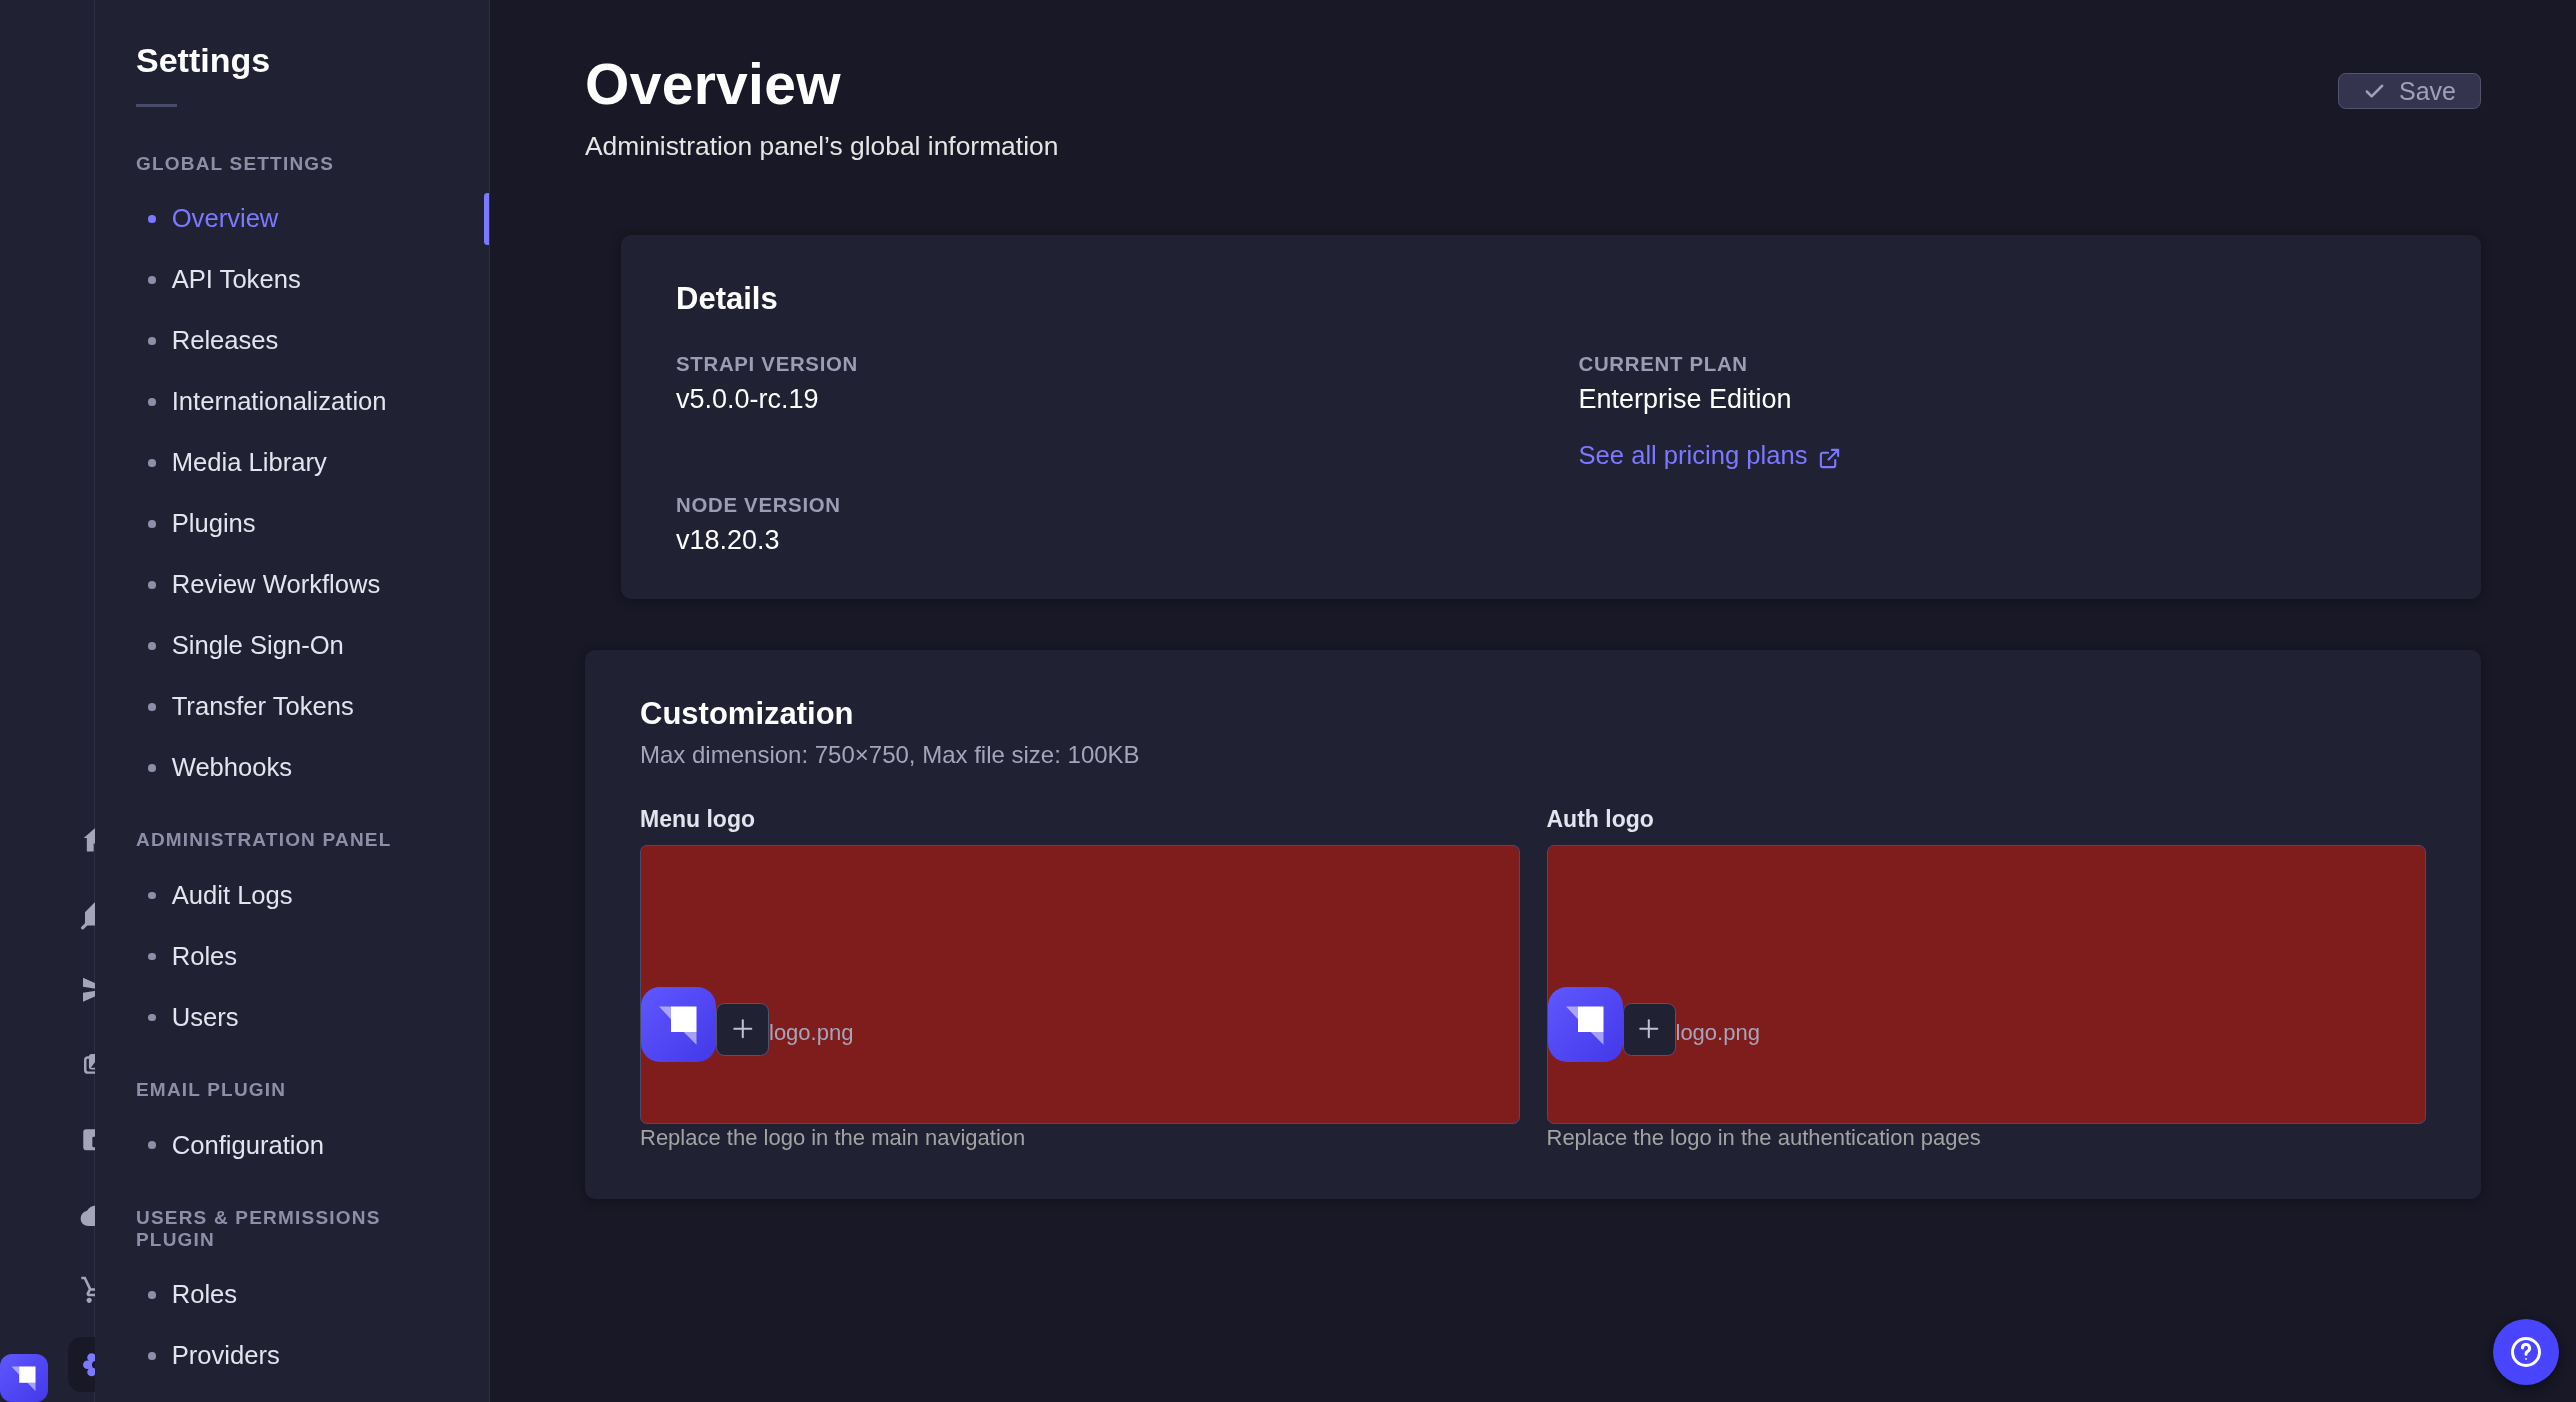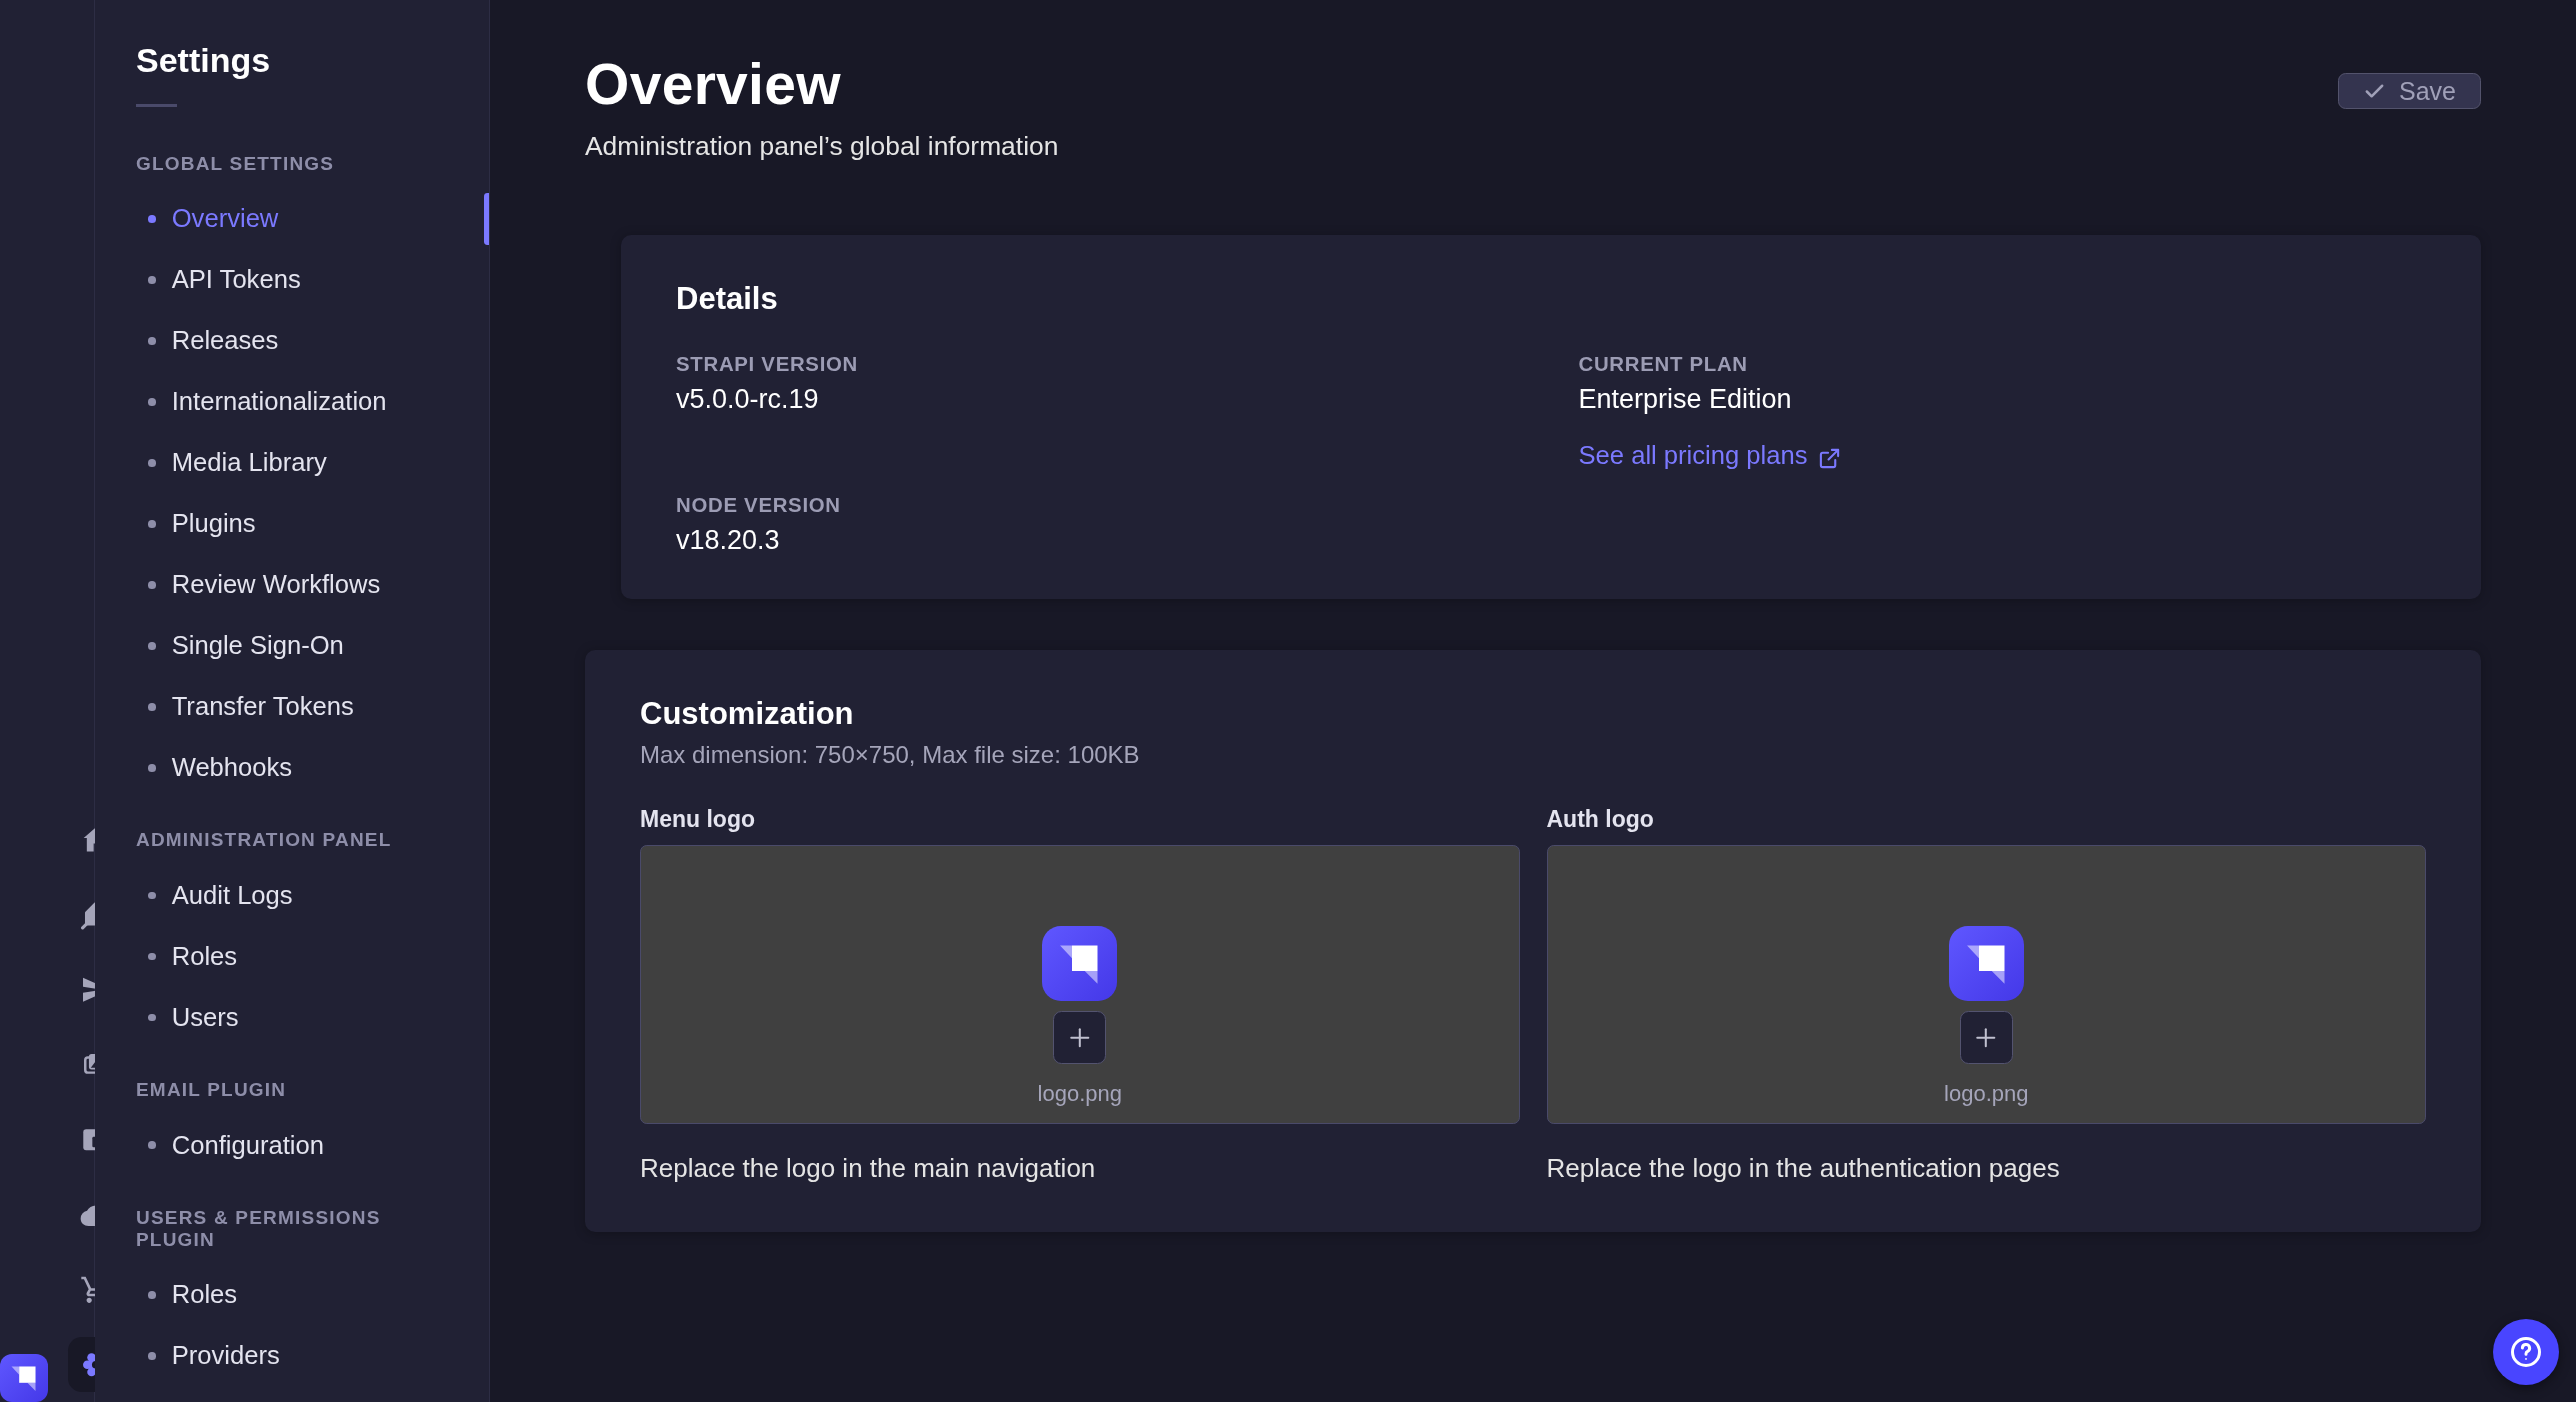--- a/index.html
+++ b/index.html
@@ -105,38 +105,38 @@
     margin-top:25.6px; display:inline-flex; align-items:flex-end; gap:10px;
     color:#7b79ff; font-size:25.6px; text-decoration:none; cursor:pointer;
   }
   .pricing-link svg { width:23px; height:23px; }
 
   .card-customization { margin-top:51px; padding-bottom:48px; }
   .card-sub { margin-top:8.5px; font-size:24px; color:#a5a5ba; }
   .logo-grid { margin-top:37px; display:grid; grid-template-columns:1fr 1fr; column-gap:27px; }
   .logo-label { font-size:23px; font-weight:700; color:#e4e4ef; }
   .upload-box {
-    margin-top:12px; height:279px; background:#404040;
+    margin-top:12px; height:279px; background:#7f1d1d;
     border:1.7px solid #4a4a6a; border-radius:6.8px;
-    display:flex; flex-direction:column; align-items:center; padding-top:80px;
+    display:flex; flex-direction:row; align-items:center; padding-top:80px;
   }
   .logo-tile {
     width:75px; height:75px; border-radius:19px;
     background:linear-gradient(135deg,#5f57ff 0%,#4438e8 100%);
     display:flex; align-items:center; justify-content:center;
   }
   .logo-tile svg { width:75px; height:75px; }
   .plus-btn {
     margin-top:10.2px; width:53px; height:53px; border-radius:8.5px;
     background:#212134; border:1.7px solid #53536f; color:#c0c0cf;
     display:flex; align-items:center; justify-content:center; cursor:pointer;
   }
   .plus-btn svg { width:25.6px; height:25.6px; }
   .file-name { margin-top:17px; font-size:22px; color:#a5a5ba; }
-  .box-caption { margin-top:29px; font-size:26px; color:#e5e5e5; }
+  .box-caption { margin-top:1px; font-size:22px; color:#a3a3a3; }
 
   .help-btn {
     position:fixed; right:17px; bottom:17px; width:66px; height:66px;
     border-radius:50%; background:#4945ff; border:none; cursor:pointer;
     display:flex; align-items:center; justify-content:center; color:#ffffff;
     box-shadow:0 3.4px 12px rgba(0,0,0,.4);
   }
   .help-btn svg { width:36px; height:36px; }
 </style>
 </head>

